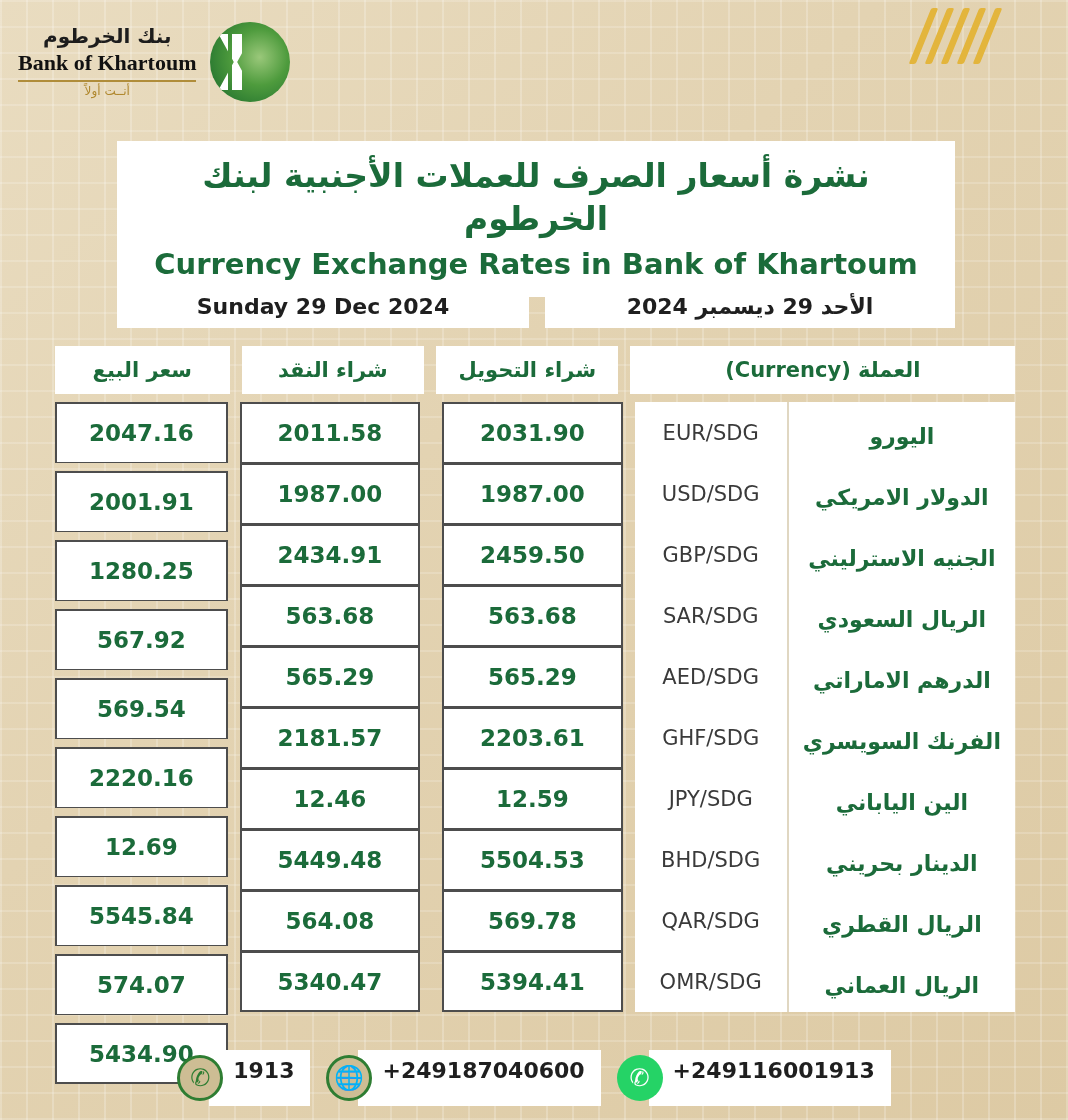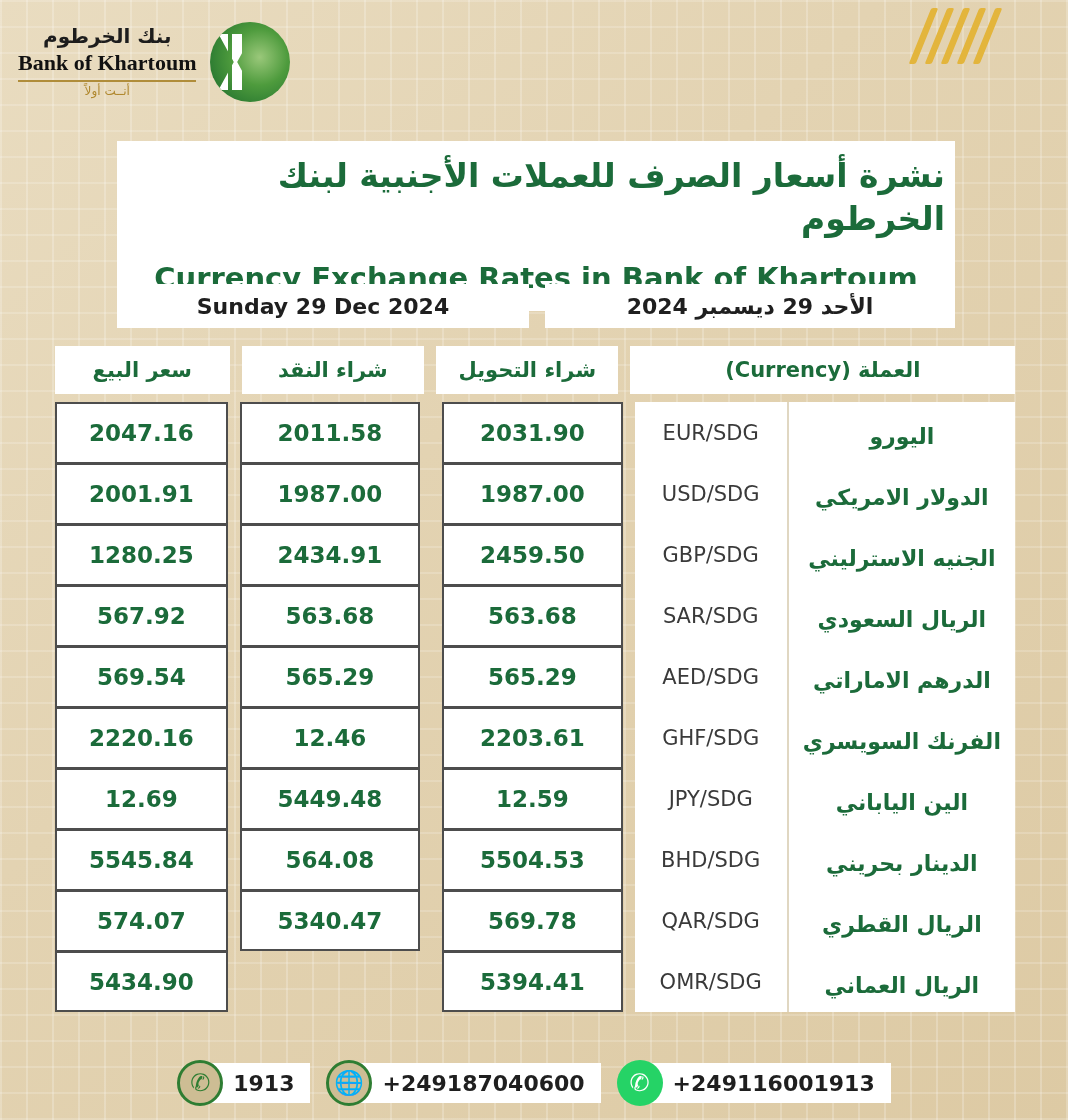--- a/index.html
+++ b/index.html
@@ -110,27 +110,26 @@
     padding: 14px 10px 16px;
     box-sizing: border-box;
     text-align: center;
   }
   .title-ar {
     font-size: 33px;
     font-weight: bold;
     color: #1b6b3a;
     direction: rtl;
     line-height: 1.3;
-    text-align: right;
   }
   .title-en {
     font-size: 29px;
     font-weight: bold;
     color: #1b6b3a;
-    margin-top: 20px;
+    margin-top: 6px;
     font-family: "DejaVu Sans", sans-serif;
   }
 
   
   .date-row {
     position: absolute;
     top: 284px;
     left: 117px;
     width: 838px;
     display: flex;
@@ -185,21 +184,21 @@
     direction: rtl;
     align-items: flex-start;
   }
   .col {
     display: flex;
     flex-direction: column;
   }
   .col.c-name { width: 392px; }
   .col.c-buy-transfer { width: 186px; padding-left: 10px; }
   .col.c-buy-cash { width: 186px; }
-  .col.c-sell { width: 178px; }
+  .col.c-sell { width: 178px; gap: 8px; }
 
   .namepair {
     display: flex;
     direction: rtl;
     background: #fff;
     height: 61px;
     align-items: stretch;
   }
   .name-ar {
     flex: 1;
@@ -269,21 +268,21 @@
     border: 3px solid #2e7d32;
     color: #2e7d32;
     box-sizing: border-box;
   }
   .badge-icon.wa { background: #25d366; }
   .contact-text {
     background: #fff;
     height: 40px;
     display: flex;
     align-items: center;
-    padding: 0 16px 0 24px;
+    padding: 0 16px 16px 24px;
     margin-left: -14px;
     font-size: 22px;
     font-weight: bold;
     color: #1f1f1f;
   }
 </style>
 </head>
 <body>
 
 <div class="page">
@@ -381,20 +380,21 @@
         <div class="cell">569.78</div>
         <div class="cell">5394.41</div>
       </div>
 
       <div class="col c-buy-cash">
         <div class="cell">2011.58</div>
         <div class="cell">1987.00</div>
         <div class="cell">2434.91</div>
         <div class="cell">563.68</div>
         <div class="cell">565.29</div>
+        <div class="cell">2181.57</div>
         <div class="cell">12.46</div>
         <div class="cell">5449.48</div>
         <div class="cell">564.08</div>
         <div class="cell">5340.47</div>
       </div>
 
       <div class="col c-sell">
         <div class="cell">2047.16</div>
         <div class="cell">2001.91</div>
         <div class="cell">1280.25</div>

